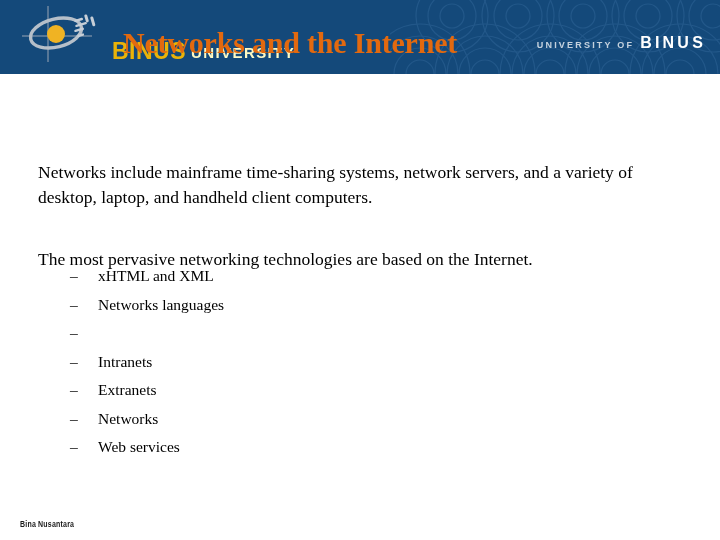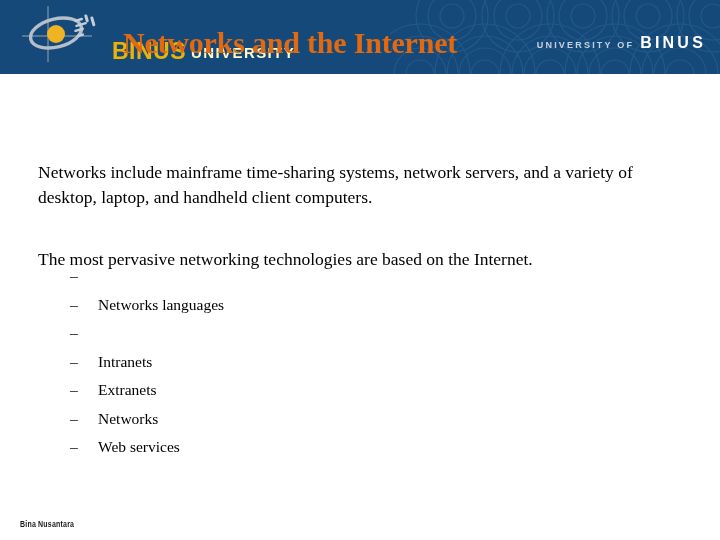--- a/index.html
+++ b/index.html
@@ -252,20 +252,21 @@
 
 <div class="body-area">
 
   <p class="para para-2">The most pervasive networking technologies are based on the Internet.</p>
 
   <p class="para para-1">Networks include mainframe time-sharing systems, network servers, and a variety of desktop, laptop, and handheld client computers.</p>
 
   <ul class="bullet-list">
     <li class="bullet-item">
       <span class="bullet-dash">–</span>
+      <span>xHTML and XML</span>
     </li>
     <li class="bullet-item">
       <span class="bullet-dash">–</span>
       <span>Networks languages</span>
     </li>
     <li class="bullet-item">
       <span class="bullet-dash">–</span>
     </li>
     <li class="bullet-item">
       <span class="bullet-dash">–</span>

